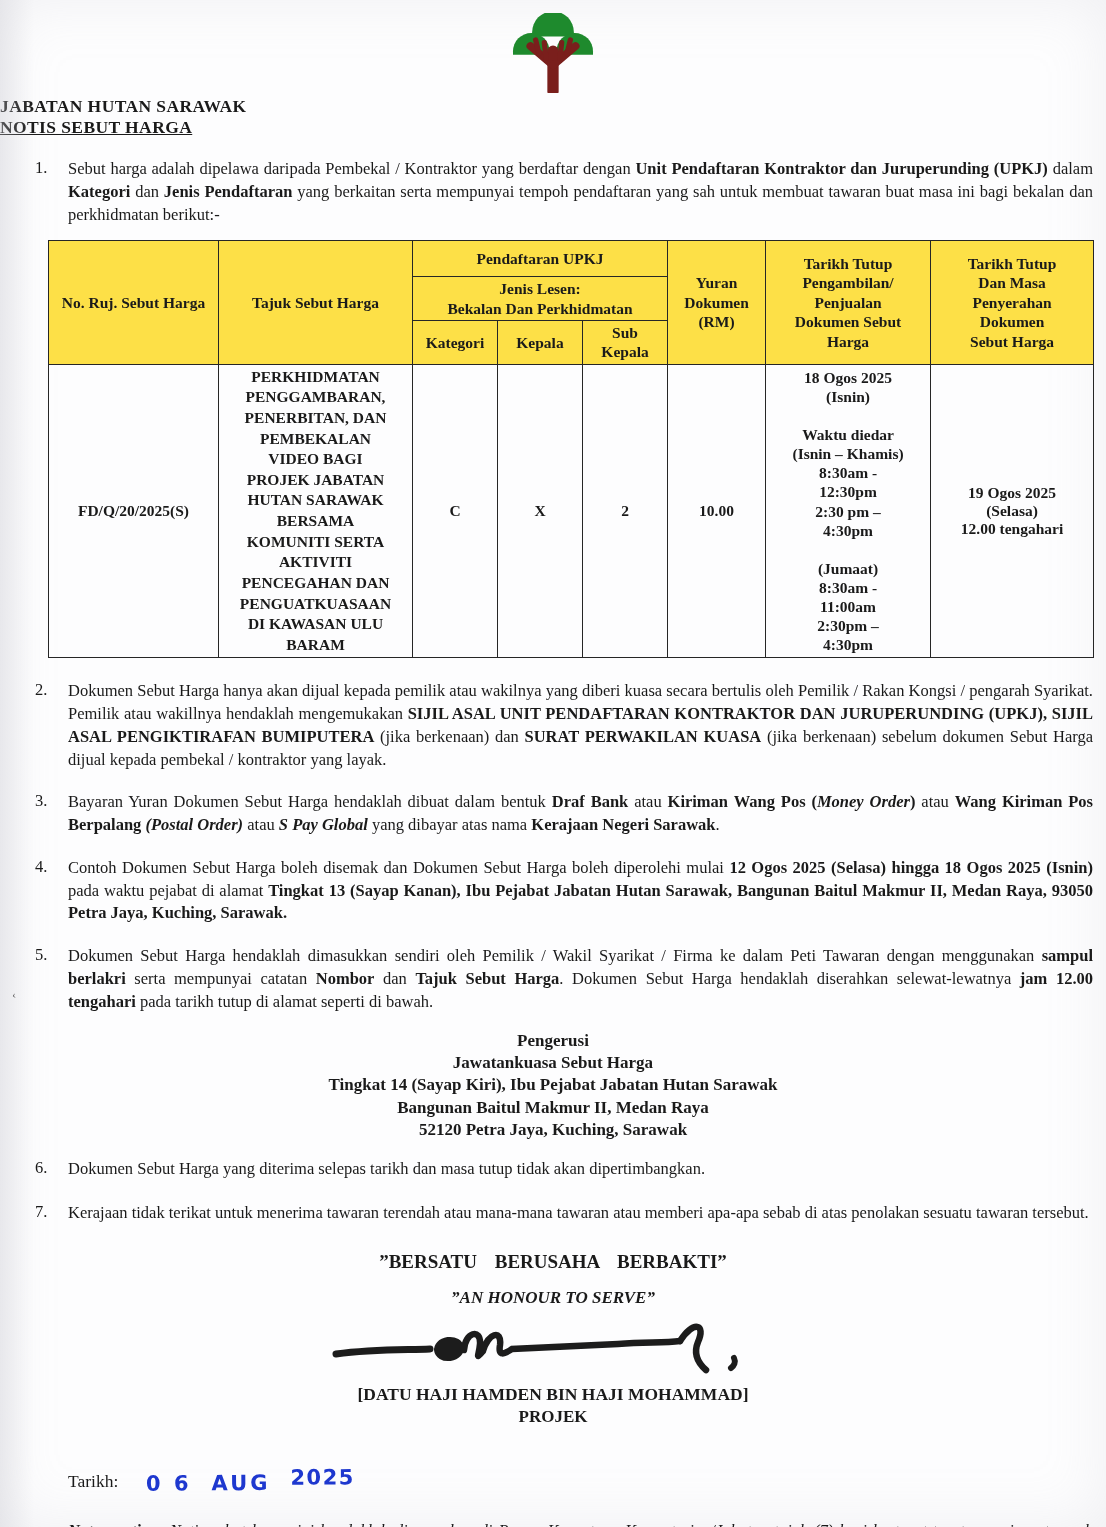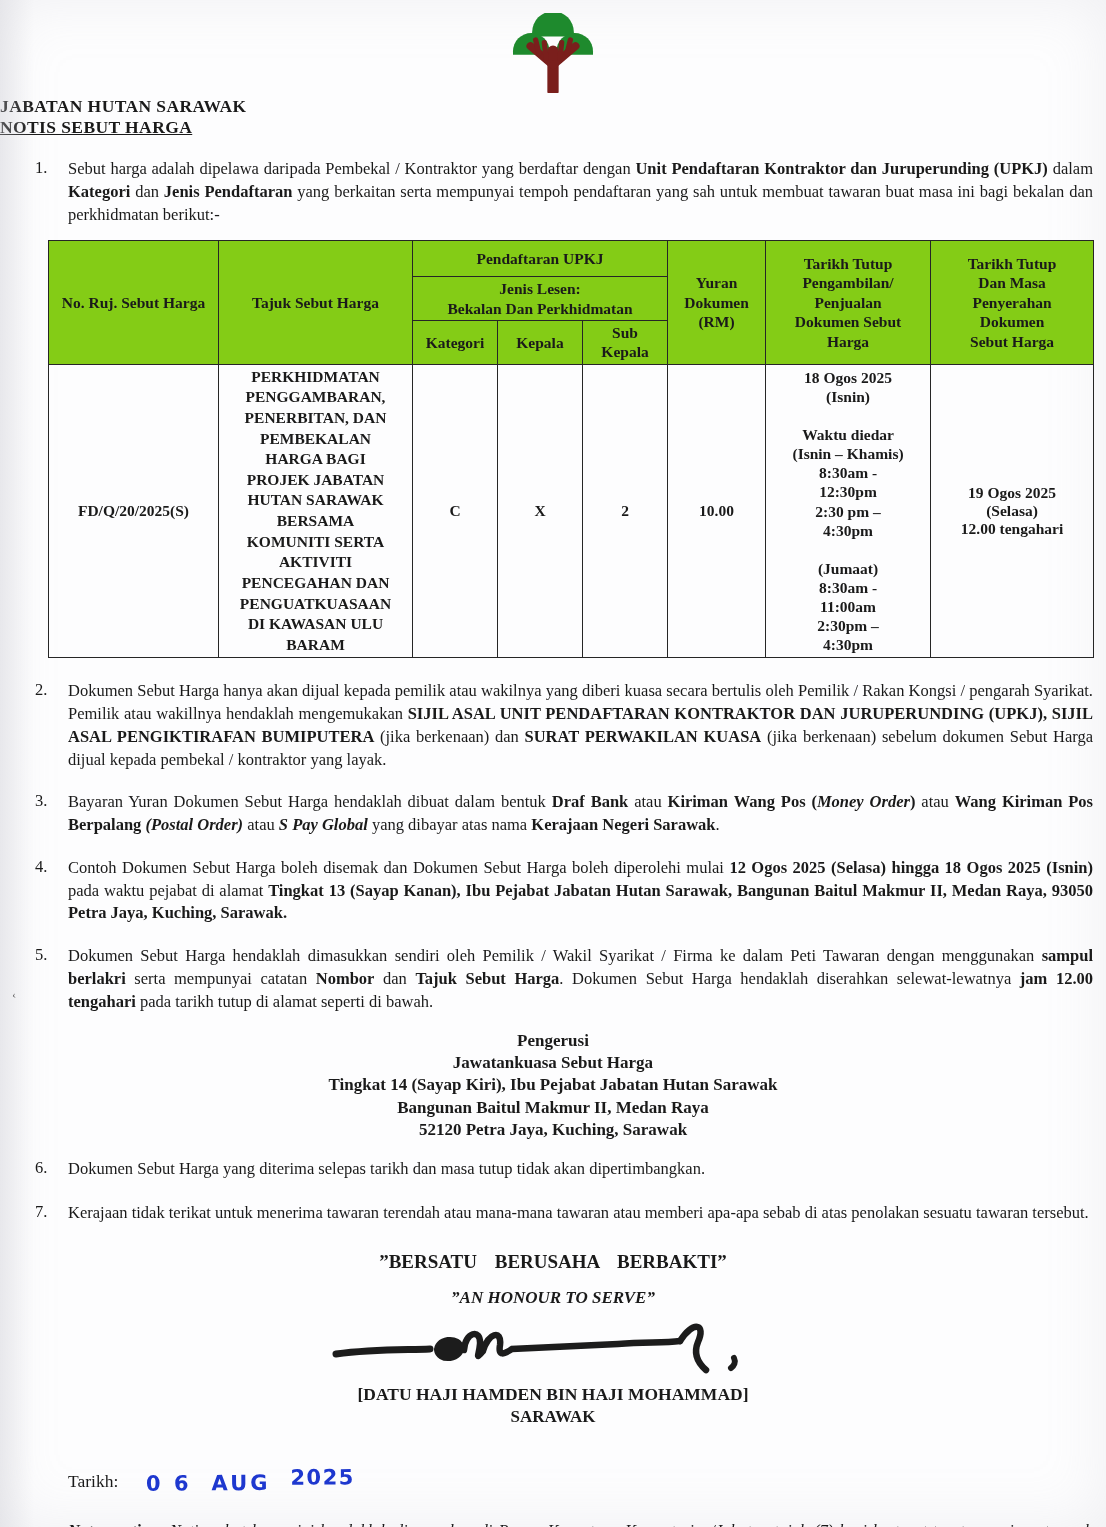--- a/index.html
+++ b/index.html
@@ -39,21 +39,21 @@
     width:1045px;
     font-size:15.5px;
   }
   table.quote th, table.quote td{
     border:1.7px solid #262626;
     padding:2px 4px;
     text-align:center;
     vertical-align:middle;
   }
   table.quote th{
-    background:#84cc16;
+    background:#fde047;
     font-weight:bold;
     line-height:1.25;
   }
   .h-top{height:36px}
   .h-mid{height:42px}
   .h-sub{height:34px}
   td.cell{font-weight:bold;}
   .pre{white-space:pre-line;}
   td.tajuk{line-height:1.33;font-size:15.5px;}
   td.times{line-height:1.23;}
@@ -154,21 +154,21 @@
       <th>Kepala</th>
       <th class="pre">Sub
 Kepala</th>
     </tr>
     <tr class="body-row">
       <td class="cell">FD/Q/20/2025(S)</td>
       <td class="cell tajuk pre">PERKHIDMATAN
 PENGGAMBARAN,
 PENERBITAN, DAN
 PEMBEKALAN
-HARGA BAGI
+VIDEO BAGI
 PROJEK JABATAN
 HUTAN SARAWAK
 BERSAMA
 KOMUNITI SERTA
 AKTIVITI
 PENCEGAHAN DAN
 PENGUATKUASAAN
 DI KAWASAN ULU
 BARAM</td>
       <td class="cell">C</td>
@@ -237,21 +237,21 @@
       <g stroke="#1c1c1c" fill="none" stroke-linecap="round">
         <path d="M18 36 C55 31 85 32 112 31" stroke-width="7"></path>
         <ellipse cx="131" cy="31" rx="15" ry="12" fill="#1c1c1c" stroke="none" transform="rotate(-8 131 31)"></ellipse>
         <path d="M146 32 C147 14 163 10 162 26 C161 38 157 42 165 33 C170 15 184 11 182 27 C180 39 186 36 194 31 L300 26 C330 24 346 25 362 23" stroke-width="6.5"></path>
         <path d="M362 23 C376 2 388 6 380 24 C375 36 380 45 388 52" stroke-width="6.5"></path>
         <path d="M416 40 C418 44 416 48 413 50" stroke-width="6"></path>
       </g>
     </svg>
   </div>
   <div class="sig-name">[DATU HAJI HAMDEN BIN HAJI MOHAMMAD]</div>
-  <div class="sig-region">SARAWAK</div>
+  <div class="sig-region">PROJEK</div>
 
   <div class="date-line">
     <span>Tarikh:</span>
     <span class="stamp">
       <span>0 6</span>
       <span>AUG</span>
       <span class="yr">2025</span>
     </span>
   </div>
 

